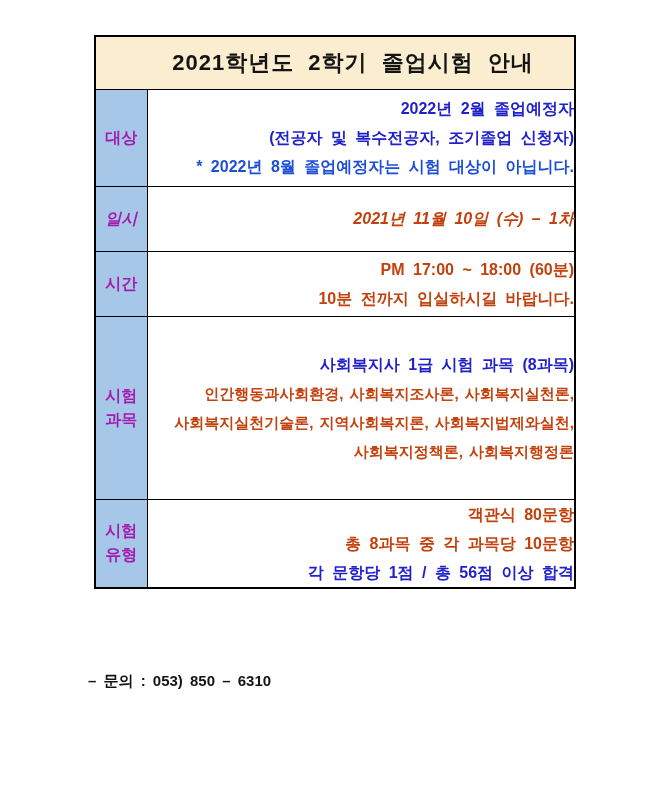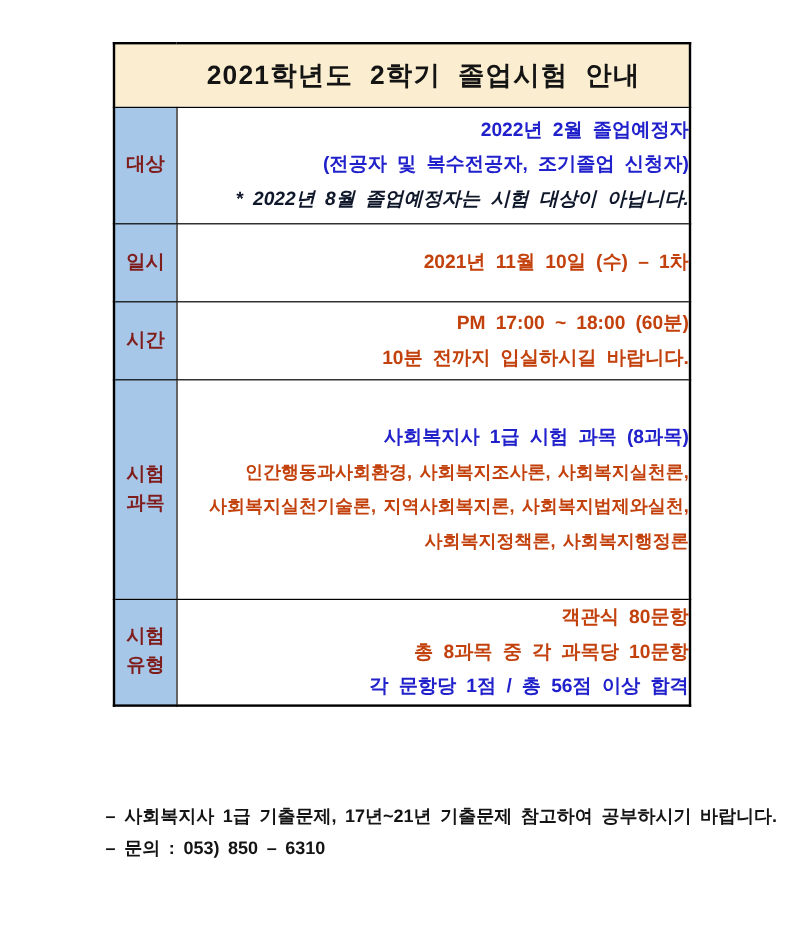--- a/index.html
+++ b/index.html
@@ -12,43 +12,43 @@
   table.exam-table{
     position:absolute;left:94px;top:35px;width:480px;
     border-collapse:collapse;table-layout:fixed;
     border:2px solid #000;
   }
   td{border:1.5px solid #000;padding:0;vertical-align:middle;}
   col.col-label{width:52px;}
   col.col-content{width:428px;}
   tr.r-title{height:53px;}
   tr.r-target{height:97px;}
-  tr.r-datetime{height:65px;}
+  tr.r-datetime{height:65px;font-style:italic;}
   tr.r-location{height:64px;}
   tr.r-time{height:65px;}
   tr.r-subjects{height:183px;}
   tr.r-type{height:86px;}
   .title-cell{
     background:#FBEED0;text-align:center;
     font-size:22px;font-weight:bold;color:#141414;
     letter-spacing:1px;word-spacing:7px;padding-left:36px;
   }
   .label-cell{
     background:#A7C7E8;text-align:center;
-    font-size:16px;font-weight:bold;color:#7f1d1d;
+    font-size:16px;font-weight:bold;color:#a21caf;
     line-height:24px;
   }
   .content-cell{background:#ffffff;text-align:right;}
   .line{
     font-size:16px;font-weight:bold;color:#c2410c;
     line-height:29px;white-space:nowrap;word-spacing:4px;
   }
   .line.small{font-size:15px;word-spacing:2px;}
   .c-blue{color:#2121CC;}
-  .c-red{color:#0f172a;font-style:italic;}
+  .c-red{color:#1d4ed8;}
   .notes{position:absolute;left:88px;top:668px;width:500px;}
   .note{
     font-size:15px;font-weight:bold;color:#141414;
     line-height:26.5px;white-space:nowrap;word-spacing:3px;
   }
 </style>
 </head>
 <body>
 
 <div class="doc">
@@ -105,17 +105,16 @@
         <div class="line">객관식 80문항</div>
         <div class="line">총 8과목 중 각 과목당 10문항</div>
         <div class="line c-blue">각 문항당 1점 / 총 56점 이상 합격</div>
       </td>
     </tr>
 
   </tbody>
     </table>
 
   <div class="notes">
-    <div class="note">– 사회복지사 1급 기출문제, 17년~21년 기출문제 참고하여 공부하시기 바랍니다.</div>
     <div class="note">– 문의 : 053) 850 – 6310</div>
   </div>
 
 </div>
 
 </body></html>

